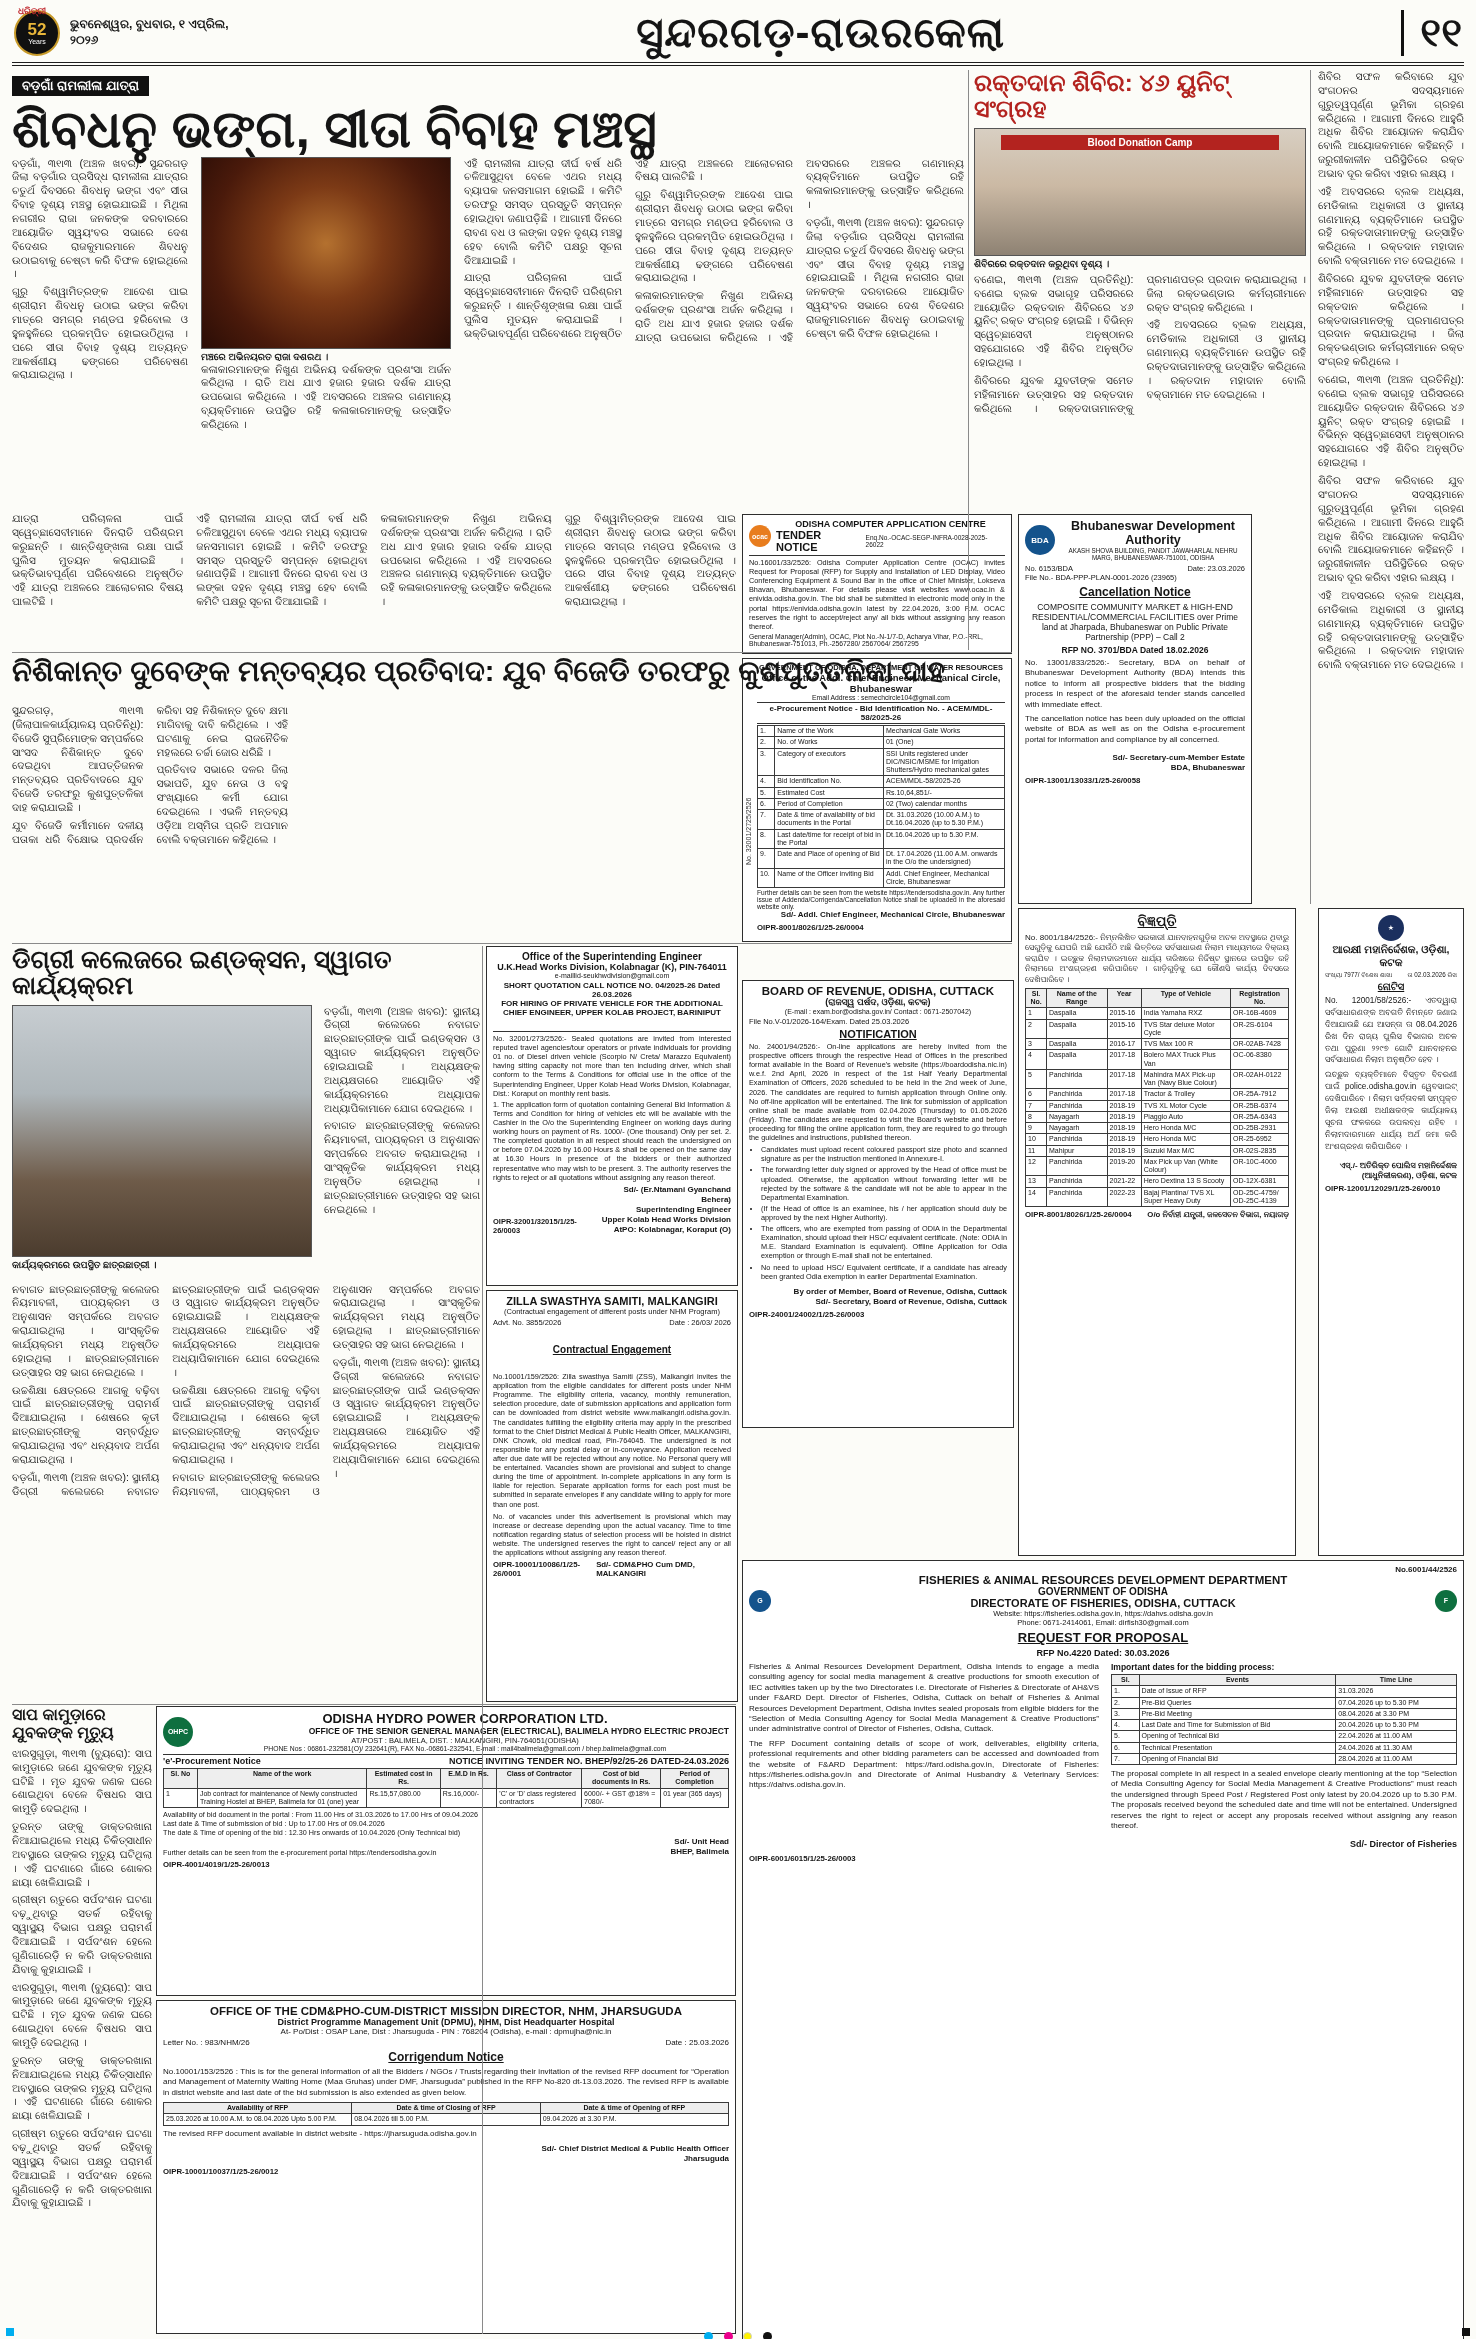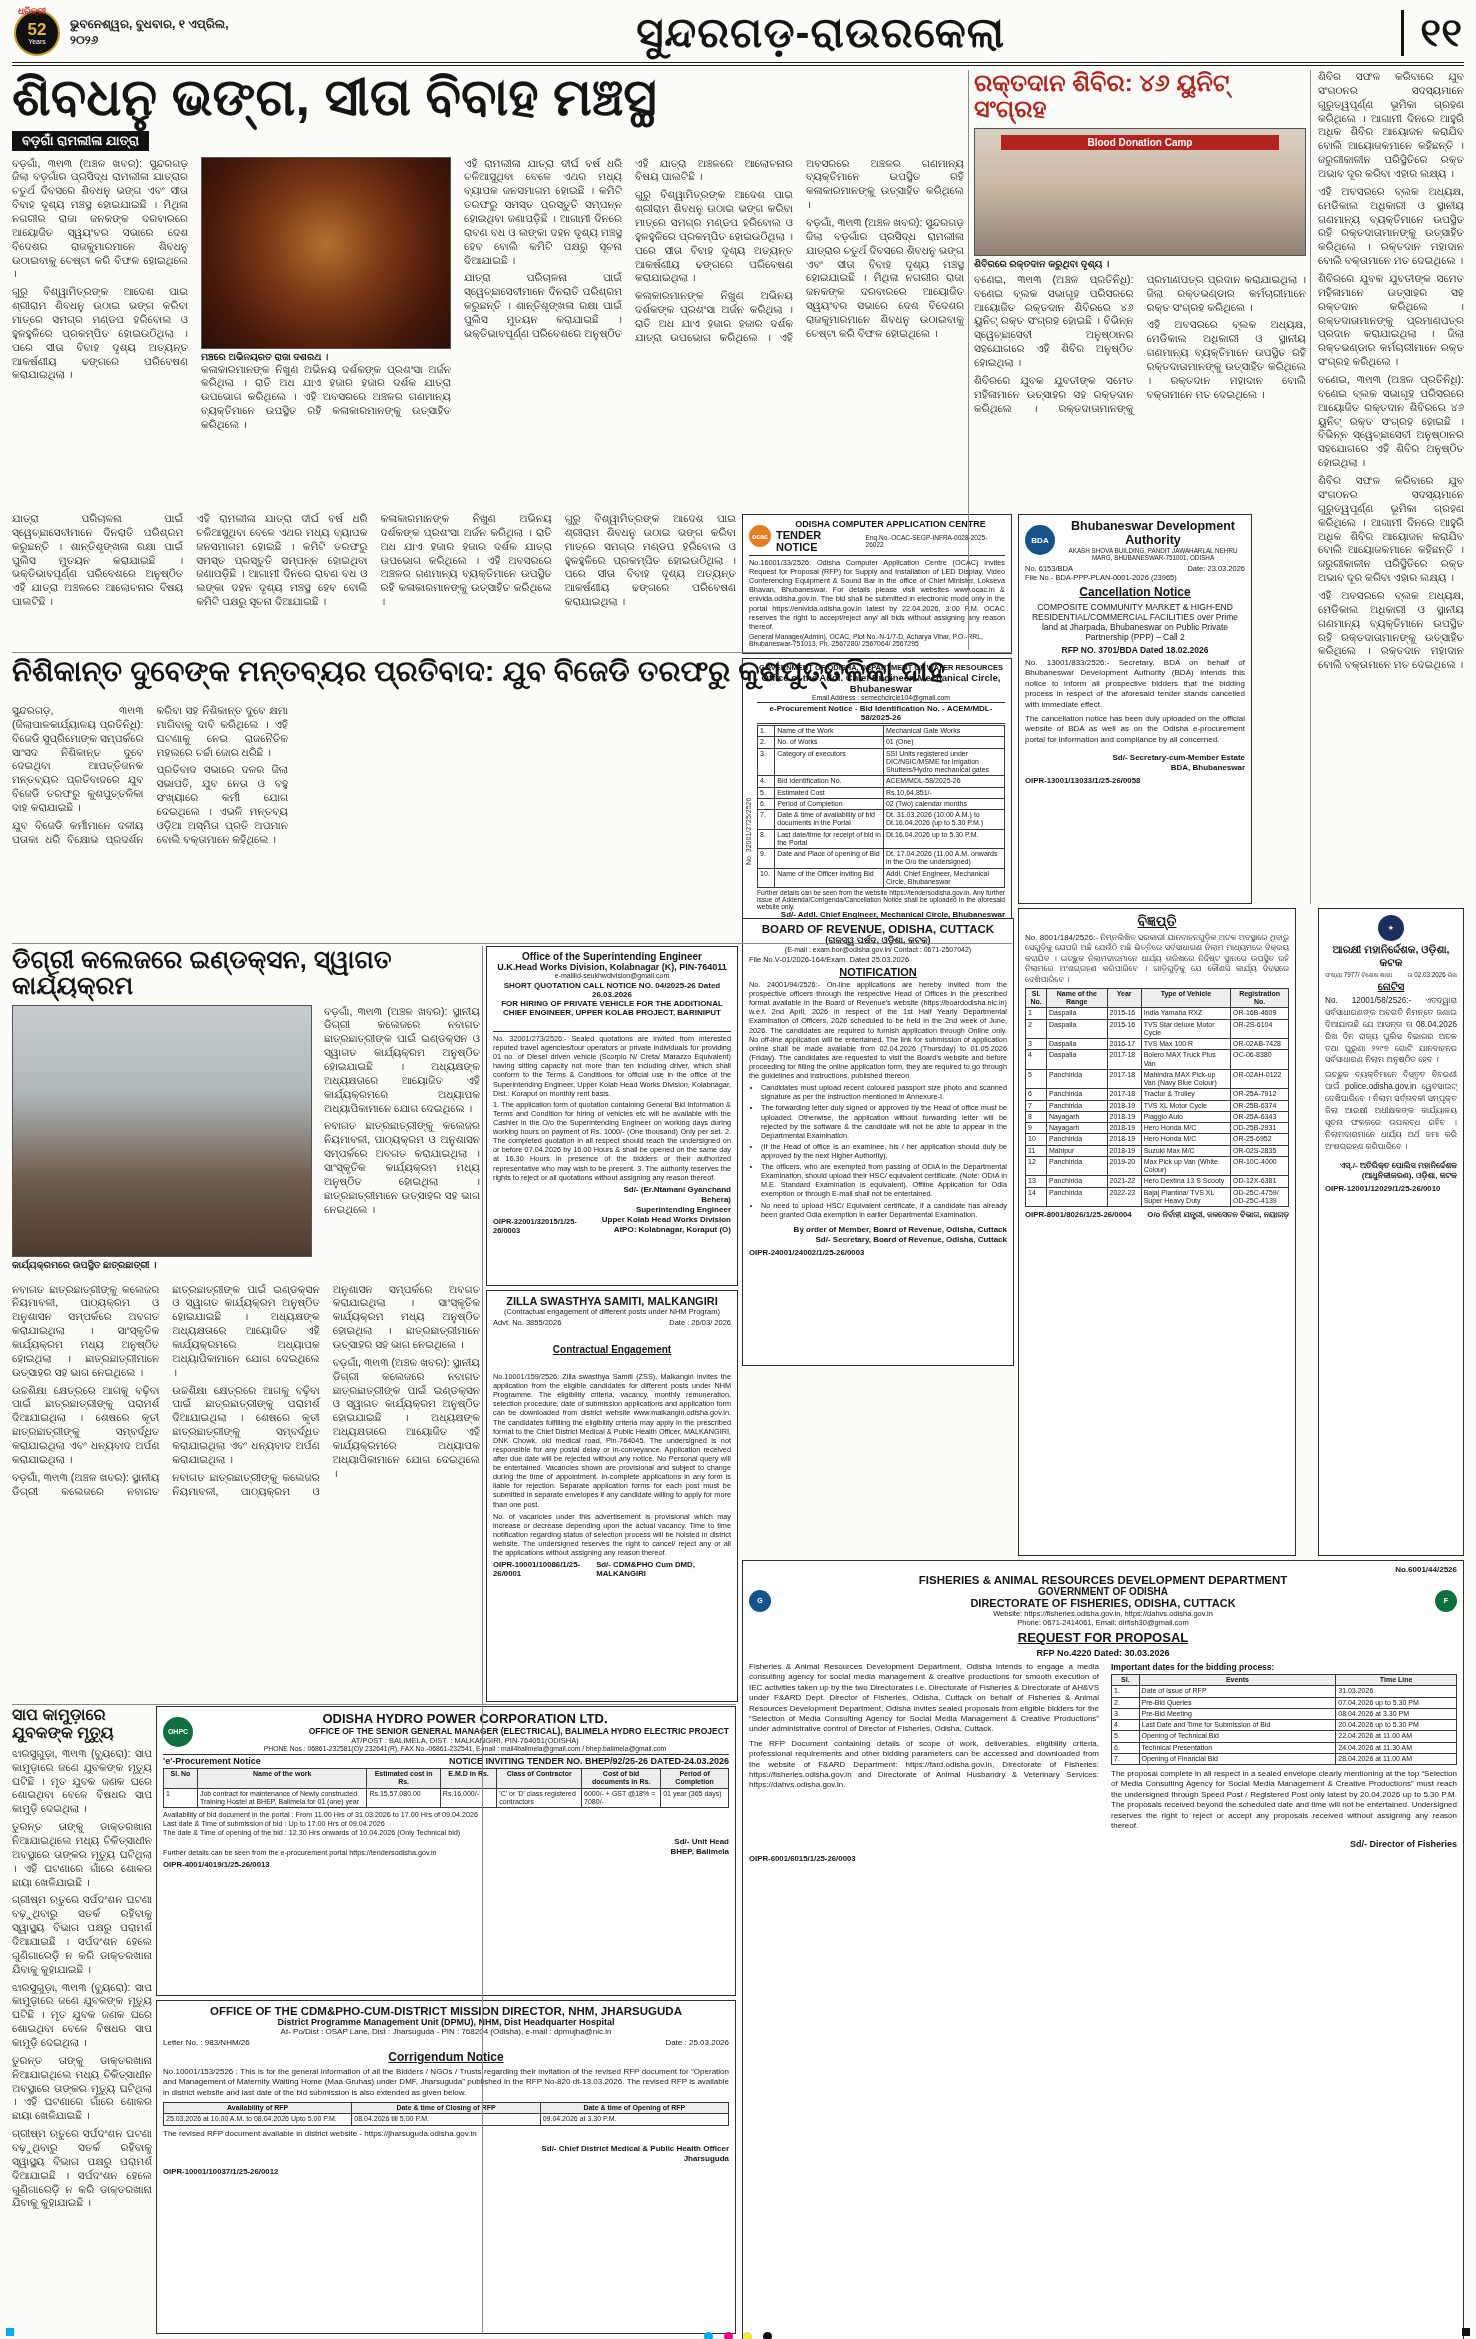--- a/index.html
+++ b/index.html
@@ -45,22 +45,22 @@
         <span style="font-size:7px;color:#fff">Years</span>
       </div>
     </div>
     <div style="font-size:12px;font-weight:bold;margin-left:10px;width:170px;line-height:1.3">ଭୁବନେଶ୍ୱର, ବୁଧବାର, ୧ ଏପ୍ରିଲ, ୨୦୨୬</div>
     <div style="flex:1;text-align:center;font-size:42px;font-weight:bold;letter-spacing:1px">ସୁନ୍ଦରଗଡ଼-ରାଉରକେଲା</div>
     <div style="flex:none;border-left:3px solid #111;padding-left:16px;font-size:40px;font-weight:bold">୧୧</div>
   </div>
   <div class="abs dbl" style="left:12px;top:62px;width:1452px"></div>
 
   <div class="abs" style="left:12px;top:70px;width:952px;height:438px">
+    <div style="margin:6px 0 6px 0"><span class="tagbox">ବଡ଼ଗାଁ ରାମଲୀଳା ଯାତ୍ରା</span></div>
     <div style="font-size:52px;font-weight:bold;line-height:1.05">ଶିବଧନୁ ଭଙ୍ଗ, ସୀତା ବିବାହ ମଞ୍ଚସ୍ଥ</div>
-    <div style="margin:6px 0 6px 0"><span class="tagbox">ବଡ଼ଗାଁ ରାମଲୀଳା ଯାତ୍ରା</span></div>
     <div style="display:flex;gap:13px;height:300px">
       <div class="body-txt" style="width:176px;height:100%">
         <p>ବଡ଼ଗାଁ, ୩୧ା୩ (ଅଞ୍ଚଳ ଖବର): ସୁନ୍ଦରଗଡ଼ ଜିଲା ବଡ଼ଗାଁର ପ୍ରସିଦ୍ଧ ରାମଲୀଳା ଯାତ୍ରାର ଚତୁର୍ଥ ଦିବସରେ ଶିବଧନୁ ଭଙ୍ଗ ଏବଂ ସୀତା ବିବାହ ଦୃଶ୍ୟ ମଞ୍ଚସ୍ଥ ହୋଇଯାଇଛି । ମିଥିଳା ନଗରୀର ରାଜା ଜନକଙ୍କ ଦରବାରରେ ଆୟୋଜିତ ସ୍ୱୟଂବର ସଭାରେ ଦେଶ ବିଦେଶର ରାଜକୁମାରମାନେ ଶିବଧନୁ ଉଠାଇବାକୁ ଚେଷ୍ଟା କରି ବିଫଳ ହୋଇଥିଲେ ।</p>
         <p>ଗୁରୁ ବିଶ୍ୱାମିତ୍ରଙ୍କ ଆଦେଶ ପାଇ ଶ୍ରୀରାମ ଶିବଧନୁ ଉଠାଇ ଭଙ୍ଗ କରିବା ମାତ୍ରେ ସମଗ୍ର ମଣ୍ଡପ ହରିବୋଲ ଓ ହୁଳହୁଳିରେ ପ୍ରକମ୍ପିତ ହୋଇଉଠିଥିଲା । ପରେ ସୀତା ବିବାହ ଦୃଶ୍ୟ ଅତ୍ୟନ୍ତ ଆକର୍ଷଣୀୟ ଢଙ୍ଗରେ ପରିବେଷଣ କରାଯାଇଥିଲା ।</p>
       </div>
       <div style="width:250px;flex:none">
         <div class="photo" style="width:100%;height:192px;background:radial-gradient(circle at 50% 45%,#b4712f 0%,#7c3a16 35%,#4a1a0b 70%,#2a0d06 100%)"></div>
         <div class="caption">ମଞ୍ଚରେ ଅଭିନୟରତ ରାଜା ଦଶରଥ ।</div>
         <div class="body-txt" style="height:86px">
           <p>କଳାକାରମାନଙ୍କ ନିଖୁଣ ଅଭିନୟ ଦର୍ଶକଙ୍କ ପ୍ରଶଂସା ଅର୍ଜନ କରିଥିଲା । ରାତି ଅଧ ଯାଏ ହଜାର ହଜାର ଦର୍ଶକ ଯାତ୍ରା ଉପଭୋଗ କରିଥିଲେ । ଏହି ଅବସରରେ ଅଞ୍ଚଳର ଗଣମାନ୍ୟ ବ୍ୟକ୍ତିମାନେ ଉପସ୍ଥିତ ରହି କଳାକାରମାନଙ୍କୁ ଉତ୍ସାହିତ କରିଥିଲେ ।</p>
@@ -420,21 +420,21 @@
     </div>
     <div style="font-size:10px;font-weight:bold;text-align:center;text-decoration:underline;margin:17px 0">Contractual Engagement</div>
     <div class="small7 j">No.10001/159/2526: Zilla swasthya Samiti (ZSS), Malkangiri invites the application from the eligible candidates for different posts under NHM Programme. The eligibility criteria, vacancy, monthly remuneration, selection procedure, date of submission applications and application form can be downloaded from district website www.malkangiri.odisha.gov.in. The candidates fulfilling the eligibility criteria may apply in the prescribed format to the Chief District Medical &amp; Public Health Officer, MALKANGIRI, DNK Chowk, old medical road, Pin-764045. The undersigned is not responsible for any postal delay or in-conveyance. Application received after due date will be rejected without any notice. No Personal query will be entertained. Vacancies shown are provisional and subject to change during the time of appointment. In-complete applications in any form is liable for rejection. Separate application forms for each post must be submitted in separate envelopes if any candidate willing to apply for more than one post.</div>
     <div class="small7 j" style="margin-top:3px">No. of vacancies under this advertisement is provisional which may increase or decrease depending upon the actual vacancy. Time to time notification regarding status of selection process will be hoisted in district website. The undersigned reserves the right to cancel/ reject any or all the applications without assigning any reason thereof.</div>
     <div class="oipr">
       <span>OIPR-10001/10086/1/25-26/0001</span>
       <span>Sd/- CDM&amp;PHO Cum DMD, MALKANGIRI</span>
     </div>
   </div>
 
-  <div class="abs notice" style="left:742px;top:918px;width:272px;height:448px">
+  <div class="abs notice" style="left:742px;top:980px;width:272px;height:448px">
     <div style="font-size:11.5px;font-weight:bold;text-align:center">BOARD OF REVENUE, ODISHA, CUTTACK</div>
     <div style="font-size:9px;font-weight:bold;text-align:center">(ରାଜସ୍ୱ ପର୍ଷଦ, ଓଡ଼ିଶା, କଟକ)</div>
     <div style="font-size:7px;text-align:center">(E-mail : exam.bor@odisha.gov.in/ Contact : 0671-2507042)</div>
     <div style="font-size:7.5px;margin-top:2px">File No.V-01/2026-164/Exam. Dated 25.03.2026</div>
     <div style="font-size:11px;font-weight:bold;text-align:center;text-decoration:underline;margin:2px 0">NOTIFICATION</div>
     <div class="small7 j">No. 24001/94/2526:- On-line applications are hereby invited from the prospective officers through the respective Head of Offices in the prescribed format available in the Board of Revenue's website (https://boardodisha.nic.in) w.e.f. 2nd April, 2026 in respect of the 1st Half Yearly Departmental Examination of Officers, 2026 scheduled to be held in the 2nd week of June, 2026. The candidates are required to furnish application through Online only. No off-line application will be entertained. The link for submission of application online shall be made available from 02.04.2026 (Thursday) to 01.05.2026 (Friday). The candidates are requested to visit the Board's website and before proceeding for filling the online application form, they are required to go through the guidelines and instructions, published thereon.</div>
     <ul class="bullets" id="bor-bullets" style="margin-top:3px">
         <li>Candidates must upload recent coloured passport size photo and scanned signature as per the instruction mentioned in Annexure-I.</li>
         <li>The forwarding letter duly signed or approved by the Head of office must be uploaded. Otherwise, the application without forwarding letter will be rejected by the software &amp; the candidate will not be able to appear in the Departmental Examination.</li>
         <li>(If the Head of office is an examinee, his / her application should duly be approved by the next Higher Authority).</li>

